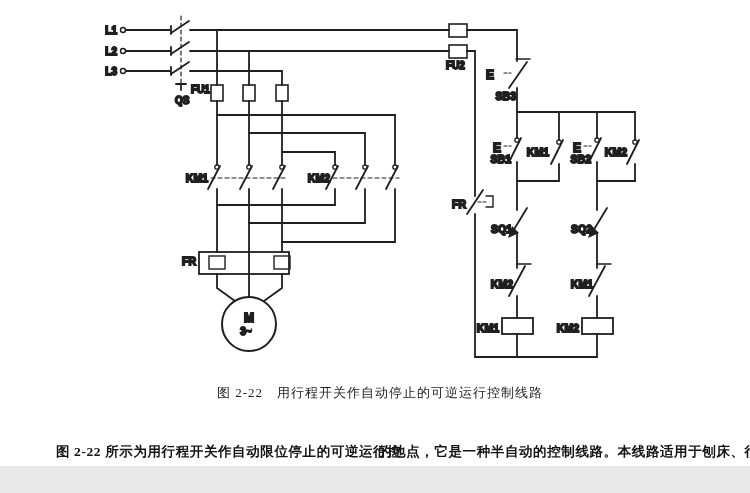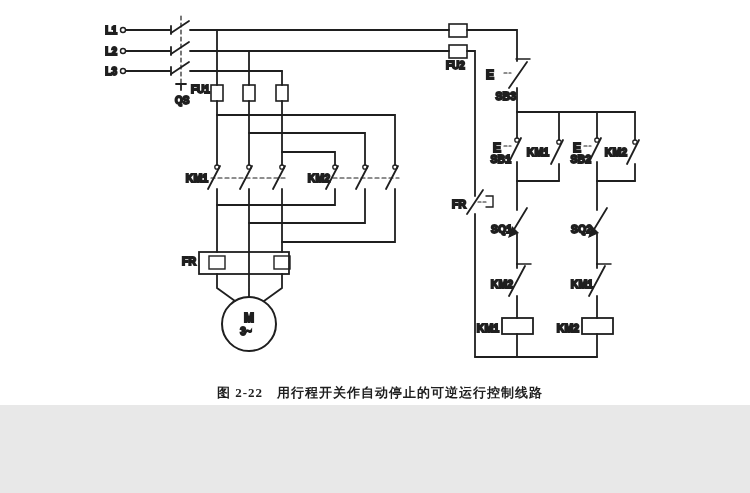--- a/index.html
+++ b/index.html
@@ -1,29 +1,29 @@
 <!DOCTYPE html>
 <html><head>
 <meta charset="utf-8">
 <style>
   html,body{margin:0;padding:0;background:#e8e8e8;}
   .sheet{
-    position:relative;width:750px;height:405px;background:#ffffff;
+    position:relative;width:750px;height:466px;background:#ffffff;
     font-family:"Liberation Sans",sans-serif;color:#1f1f1f;overflow:hidden;
   }
   svg text{
     font-family:"Liberation Sans",sans-serif;
     font-weight:bold;fill:#1f1f1f;
   }
   .lbl{font-size:10.5px;}
   .lbl-sm{font-size:10px;}
   .lbl-m{font-size:12px;}
   .caption{
     position:absolute;left:180px;top:384px;width:400px;
-    text-align:center;font-size:13px;font-weight:bold;
+    text-align:center;font-size:13px;font-weight:normal;
     font-family:"Liberation Serif",serif;letter-spacing:1px;
   }
   .bodytext{
     position:absolute;top:440px;
     font-family:"Liberation Serif",serif;
     font-size:13.5px;line-height:23px;letter-spacing:0.6px;
     font-weight:bold;color:#141414;white-space:nowrap;
   }
   .col-left{left:8px;width:364px;}
   .col-right{left:378px;width:372px;}

